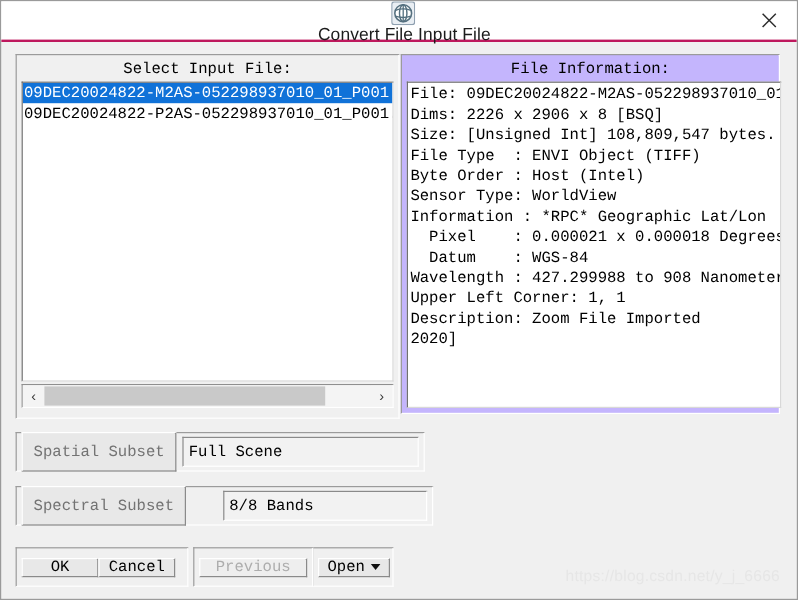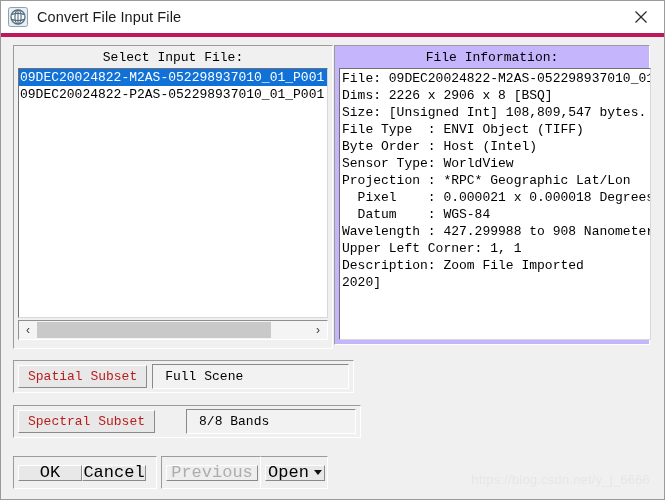--- a/index.html
+++ b/index.html
@@ -26,21 +26,22 @@
 
   
   .titlebar {
     position: absolute;
     left: 0; top: 0;
     width: 663px;
     height: 32px;
     background: #ffffff;
     display: flex;
     align-items: center;
-    border-bottom: 4px solid #be185d;
+    border-bottom: 2px solid #be185d;
+    flex-direction: column;
   }
   .app-icon {
     width: 20px; height: 20px;
     margin-left: 7px;
     flex: 0 0 auto;
     display: block;
   }
   .title-text {
     margin-left: 9px;
     font-size: 14.5px;
@@ -203,28 +204,28 @@
     border-right: 1px solid #ffffff;
     border-bottom: 1px solid #ffffff;
     display: flex;
     align-items: center;
     padding: 0 4px;
   }
   #spatial-row { top: 359px; }
   #spectral-row { top: 404px; width: 348px; gap: 26px; }
 
   .subset-btn {
-    height: 23px;
+    height: 33px;
     box-sizing: border-box;
     display: flex;
     align-items: center;
     justify-content: center;
     padding: 4px 9px;
     font-size: 13px;
-    color: #b91c1c;
+    color: #737373;
     background: #e8e8e8;
     border-top: 1px solid #ffffff;
     border-left: 1px solid #ffffff;
     border-right: 1px solid #8a8a8a;
     border-bottom: 1px solid #8a8a8a;
     cursor: default;
     white-space: nowrap;
   }
   .subset-field {
     flex: 1 1 auto;
@@ -232,21 +233,21 @@
     margin-left: 5px;
     box-sizing: border-box;
     background: #f2f2f2;
     border-top: 1px solid #8a8a8a;
     border-left: 1px solid #8a8a8a;
     border-right: 1px solid #ffffff;
     border-bottom: 1px solid #ffffff;
     font-size: 13px;
     color: #000;
     line-height: 23px;
-    padding-left: 12px;
+    padding-left: 4px;
     white-space: nowrap;
     overflow: hidden;
     cursor: text;
   }
 
   
   .btn-group {
     position: absolute;
     top: 455px;
     height: 33px;
@@ -263,21 +264,21 @@
   #group-okcancel { left: 12px; width: 144px; }
   #group-previous { left: 160px; width: 100px; }
   #group-open     { left: 259px; width: 68px; }
 
   .btn {
     height: 16px;
     box-sizing: border-box;
     display: flex;
     align-items: center;
     justify-content: center;
-    font-size: 17px;
+    font-size: 13px;
     color: #000;
     background: #e8e8e8;
     border-top: 1px solid #ffffff;
     border-left: 1px solid #ffffff;
     border-right: 1px solid #8a8a8a;
     border-bottom: 1px solid #8a8a8a;
     cursor: default;
     white-space: nowrap;
     padding: 4px 7px;
   }
@@ -354,21 +355,21 @@
 
   <div class="panel-right">
     <div class="panel-heading mono">File Information:</div>
     <div class="infobox">
       <div class="info-line mono">File: 09DEC20024822-M2AS-052298937010_01_</div>
       <div class="info-line mono">Dims: 2226 x 2906 x 8 [BSQ]</div>
       <div class="info-line mono">Size: [Unsigned Int] 108,809,547 bytes.</div>
       <div class="info-line mono">File Type  : ENVI Object (TIFF)</div>
       <div class="info-line mono">Byte Order : Host (Intel)</div>
       <div class="info-line mono">Sensor Type: WorldView</div>
-      <div class="info-line mono">Projection : *RPC* Geographic Lat/Lon</div>
+      <div class="info-line mono">Information : *RPC* Geographic Lat/Lon</div>
       <div class="info-line mono">  Pixel    : 0.000021 x 0.000018 Degrees</div>
       <div class="info-line mono">  Datum    : WGS-84</div>
       <div class="info-line mono">Wavelength : 427.299988 to 908 Nanometers</div>
       <div class="info-line mono">Upper Left Corner: 1, 1</div>
       <div class="info-line mono">Description: Zoom File Imported</div>
       <div class="info-line mono">2020]</div>
     </div>
   </div>
 
   <div class="subset-row" id="spatial-row">

